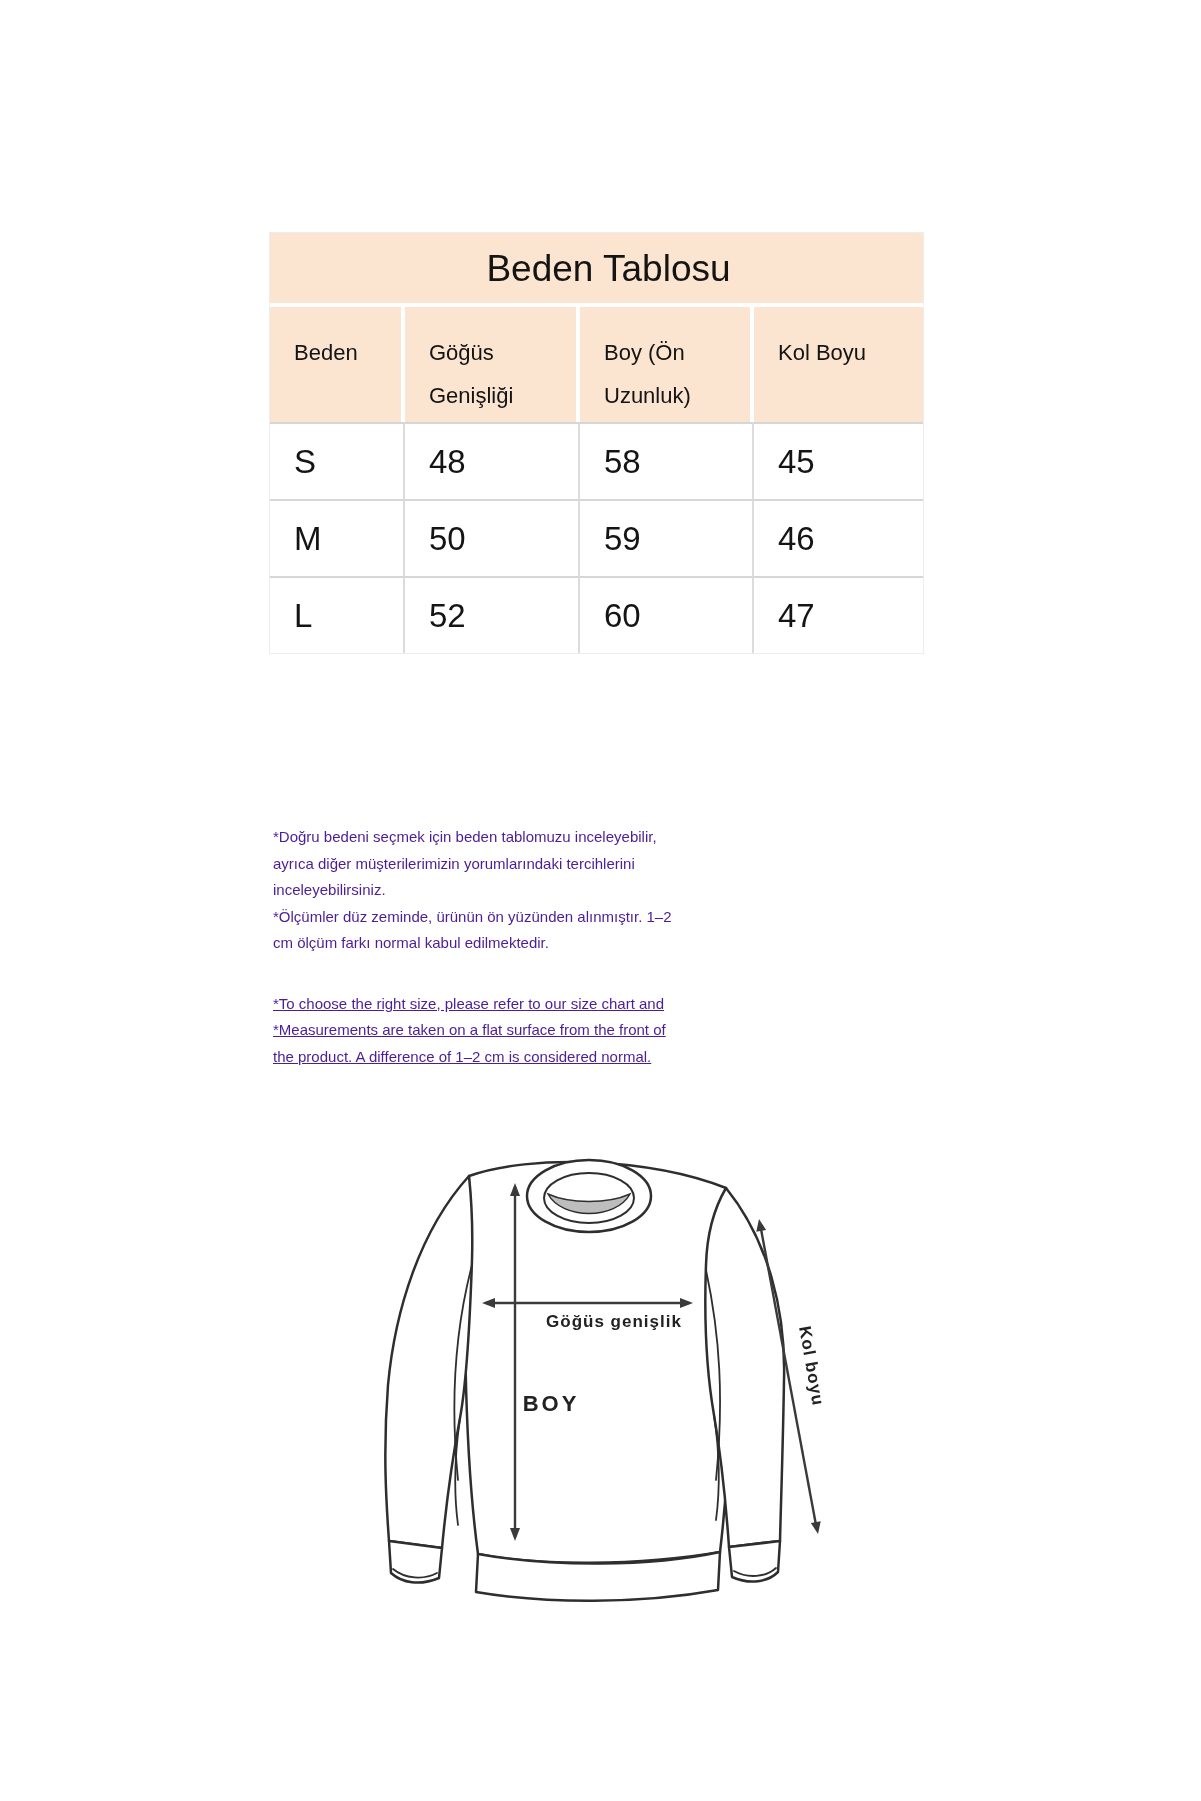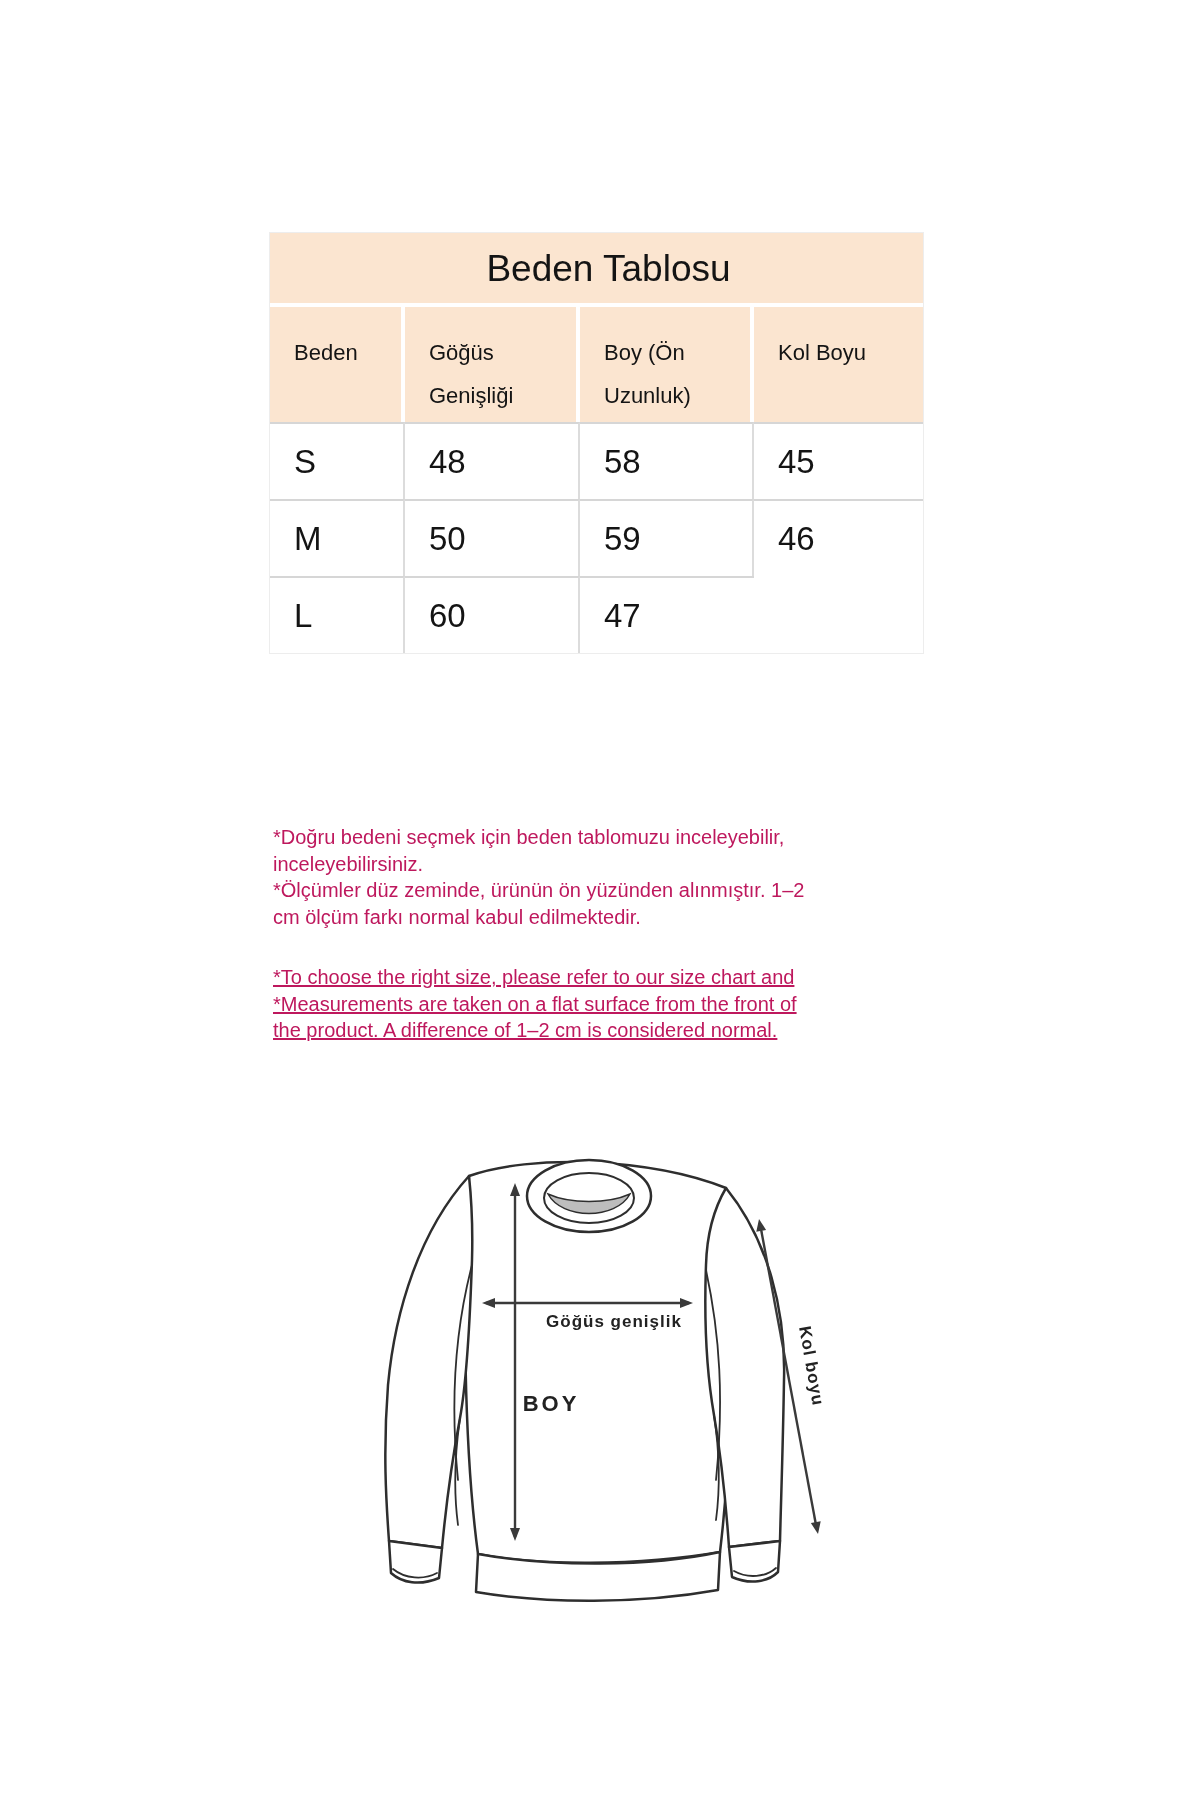--- a/index.html
+++ b/index.html
@@ -52,22 +52,22 @@
     border-top: 2px solid #d6d6d6;
   }
   .dat.sep { border-right: 2px solid #dcdcdc; }
 
   
   .notes {
     position: absolute;
     left: 273px;
     top: 824px;
     width: 650px;
-    font-size: 20px;
-    color: #be185d;
+    font-size: 15px;
+    color: #4c1d95;
   }
   .notes .line { line-height: 26.5px; white-space: pre; }
   .notes .block-en { margin-top: 34px; text-decoration: underline; }
 
   
   .diagram {
     position: absolute;
     left: 350px;
     top: 1150px;
     width: 500px;
@@ -96,27 +96,29 @@
     <div class="cell dat sep">48</div>
     <div class="cell dat sep">58</div>
     <div class="cell dat">45</div>
 
     <div class="cell dat sep">M</div>
     <div class="cell dat sep">50</div>
     <div class="cell dat sep">59</div>
     <div class="cell dat">46</div>
 
     <div class="cell dat sep">L</div>
+    <div class="cell dat sep">52</div>
     <div class="cell dat sep">60</div>
     <div class="cell dat">47</div>
   </div>
 
   <div class="notes">
     <div class="block-tr">
       <div class="line">*Doğru bedeni seçmek için beden tablomuzu inceleyebilir,</div>
+      <div class="line">ayrıca diğer müşterilerimizin yorumlarındaki tercihlerini</div>
       <div class="line">inceleyebilirsiniz.</div>
       <div class="line">*Ölçümler düz zeminde, ürünün ön yüzünden alınmıştır. 1–2</div>
       <div class="line">cm ölçüm farkı normal kabul edilmektedir.</div>
     </div>
     <div class="block-en">
       <div class="line">*To choose the right size, please refer to our size chart and</div>
       <div class="line">*Measurements are taken on a flat surface from the front of</div>
       <div class="line">the product. A difference of 1–2 cm is considered normal.</div>
     </div>
   </div>

